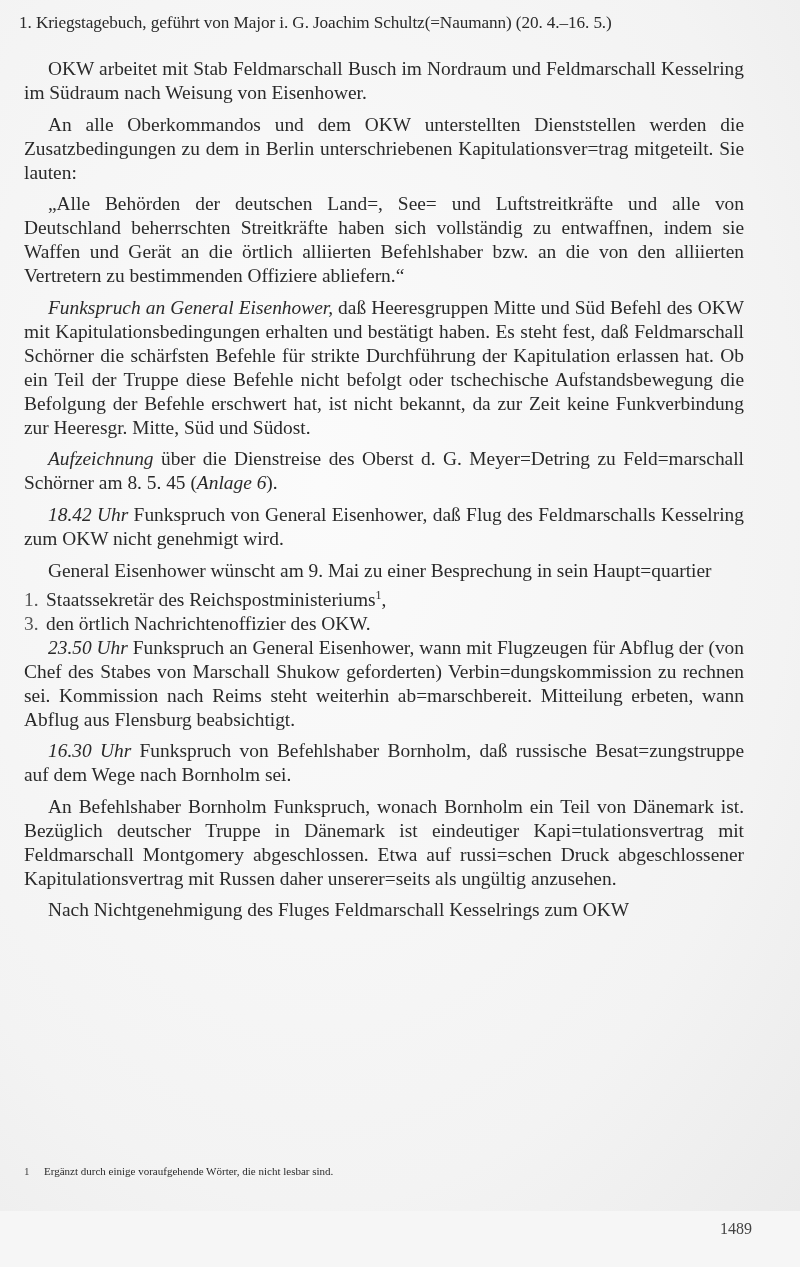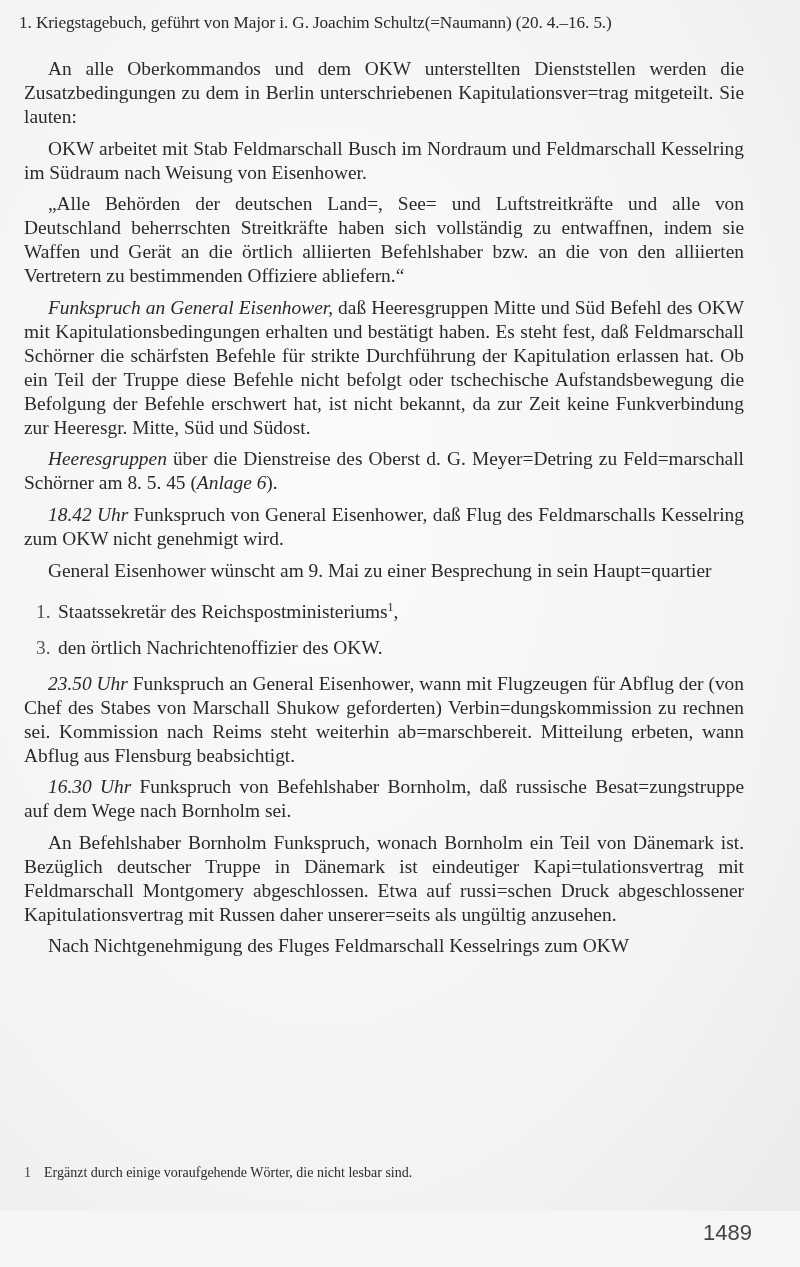--- a/index.html
+++ b/index.html
@@ -22,46 +22,46 @@
   .body-text {
     position: absolute; left: 24px; top: 57px; width: 720px;
     font-family: "Liberation Serif", serif;
     font-size: 19.4px; line-height: 24px;
     text-align: justify;
   }
   .body-text p { margin: 0 0 7.6px 0; text-indent: 24px; hyphens: manual; }
   .body-text p.noind { text-indent: 0; }
   .body-text i { font-style: italic; }
   .list { margin: 0; padding: 0; list-style: none; }
-  .list li { margin: 12px; line-height: 24px; }
+  .list li { margin: 0; line-height: 24px; }
   .list .num { display: inline-block; width: 22px; color: #555; }
   sup { font-size: 12px; vertical-align: 7px; }
   .footnote {
     position: absolute; left: 24px; top: 1165px; width: 720px;
     font-family: "Liberation Serif", serif;
-    font-size: 14px; white-space: nowrap;
+    font-size: 11px; white-space: nowrap;
   }
   .footnote .fn-mark { display: inline-block; width: 20px; color: #444; }
   .folio {
     position: absolute; right: 48px; top: 1220px;
-    font-family: Liberation Sans, sans-serif; font-size: 22px; color: #444;
+    font-family: Liberation Serif, serif; font-size: 16px; color: #444;
   }
 </style>
 </head>
 <body>
 
 <div class="page">
   <div class="running-head">1. Kriegstagebuch, geführt von Major i. G. Joachim Schultz(=Naumann) (20. 4.–16. 5.)</div>
 
   <div class="body-text">
+    <p>OKW arbeitet mit Stab Feldmarschall Busch im Nordraum und Feldmarschall Kesselring im Südraum nach Weisung von Eisenhower.</p>
     <p>An alle Oberkommandos und dem OKW unterstellten Dienststellen werden die Zusatzbedingungen zu dem in Berlin unterschriebenen Kapitulationsver=trag mitgeteilt. Sie lauten:</p>
-    <p>OKW arbeitet mit Stab Feldmarschall Busch im Nordraum und Feldmarschall Kesselring im Südraum nach Weisung von Eisenhower.</p>
     <p>„Alle Behörden der deutschen Land=, See= und Luftstreitkräfte und alle von Deutschland beherrschten Streitkräfte haben sich vollständig zu entwaffnen, indem sie Waffen und Gerät an die örtlich alliierten Befehlshaber bzw. an die von den alliierten Vertretern zu bestimmenden Offiziere abliefern.“</p>
     <p><i>Funkspruch an General Eisenhower,</i><span> daß Heeresgruppen Mitte und Süd Befehl des OKW mit Kapitulationsbedingungen erhalten und bestätigt haben. Es steht fest, daß Feldmarschall Schörner die schärfsten Befehle für strikte Durchführung der Kapitulation erlassen hat. Ob ein Teil der Truppe diese Befehle nicht befolgt oder tschechische Aufstandsbewegung die Befolgung der Befehle erschwert hat, ist nicht bekannt, da zur Zeit keine Funkverbindung zur Heeresgr. Mitte, Süd und Südost.</span></p>
-    <p><i>Heeresgruppen</i><span> über die Dienstreise des Oberst d. G. Meyer=Detring zu Feld=marschall Schörner am 8. 5. 45 (</span><i>Anlage 6</i><span>).</span></p>
+    <p><i>Aufzeichnung</i><span> über die Dienstreise des Oberst d. G. Meyer=Detring zu Feld=marschall Schörner am 8. 5. 45 (</span><i>Anlage 6</i><span>).</span></p>
     <p><i>18.42 Uhr</i><span> Funkspruch von General Eisenhower, daß Flug des Feldmarschalls Kesselring zum OKW nicht genehmigt wird.</span></p>
     <p style="margin-bottom:0">General Eisenhower wünscht am 9. Mai zu einer Besprechung in sein Haupt=quartier</p>
     <ul class="list">
       <li><span class="num">1.</span><span>Staatssekretär des Reichspostministeriums</span><sup>1</sup><span>,</span></li>
       <li><span class="num">3.</span><span>den örtlich Nachrichtenoffizier des OKW.</span></li>
     </ul>
     <p><i>23.50 Uhr</i><span> Funkspruch an General Eisenhower, wann mit Flugzeugen für Abflug der (von Chef des Stabes von Marschall Shukow geforderten) Verbin=dungskommission zu rechnen sei. Kommission nach Reims steht weiterhin ab=marschbereit. Mitteilung erbeten, wann Abflug aus Flensburg beabsichtigt.</span></p>
     <p><i>16.30 Uhr</i><span> Funkspruch von Befehlshaber Bornholm, daß russische Besat=zungstruppe auf dem Wege nach Bornholm sei.</span></p>
     <p>An Befehlshaber Bornholm Funkspruch, wonach Bornholm ein Teil von Dänemark ist. Bezüglich deutscher Truppe in Dänemark ist eindeutiger Kapi=tulationsvertrag mit Feldmarschall Montgomery abgeschlossen. Etwa auf russi=schen Druck abgeschlossener Kapitulationsvertrag mit Russen daher unserer=seits als ungültig anzusehen.</p>
     <p>Nach Nichtgenehmigung des Fluges Feldmarschall Kesselrings zum OKW</p>

